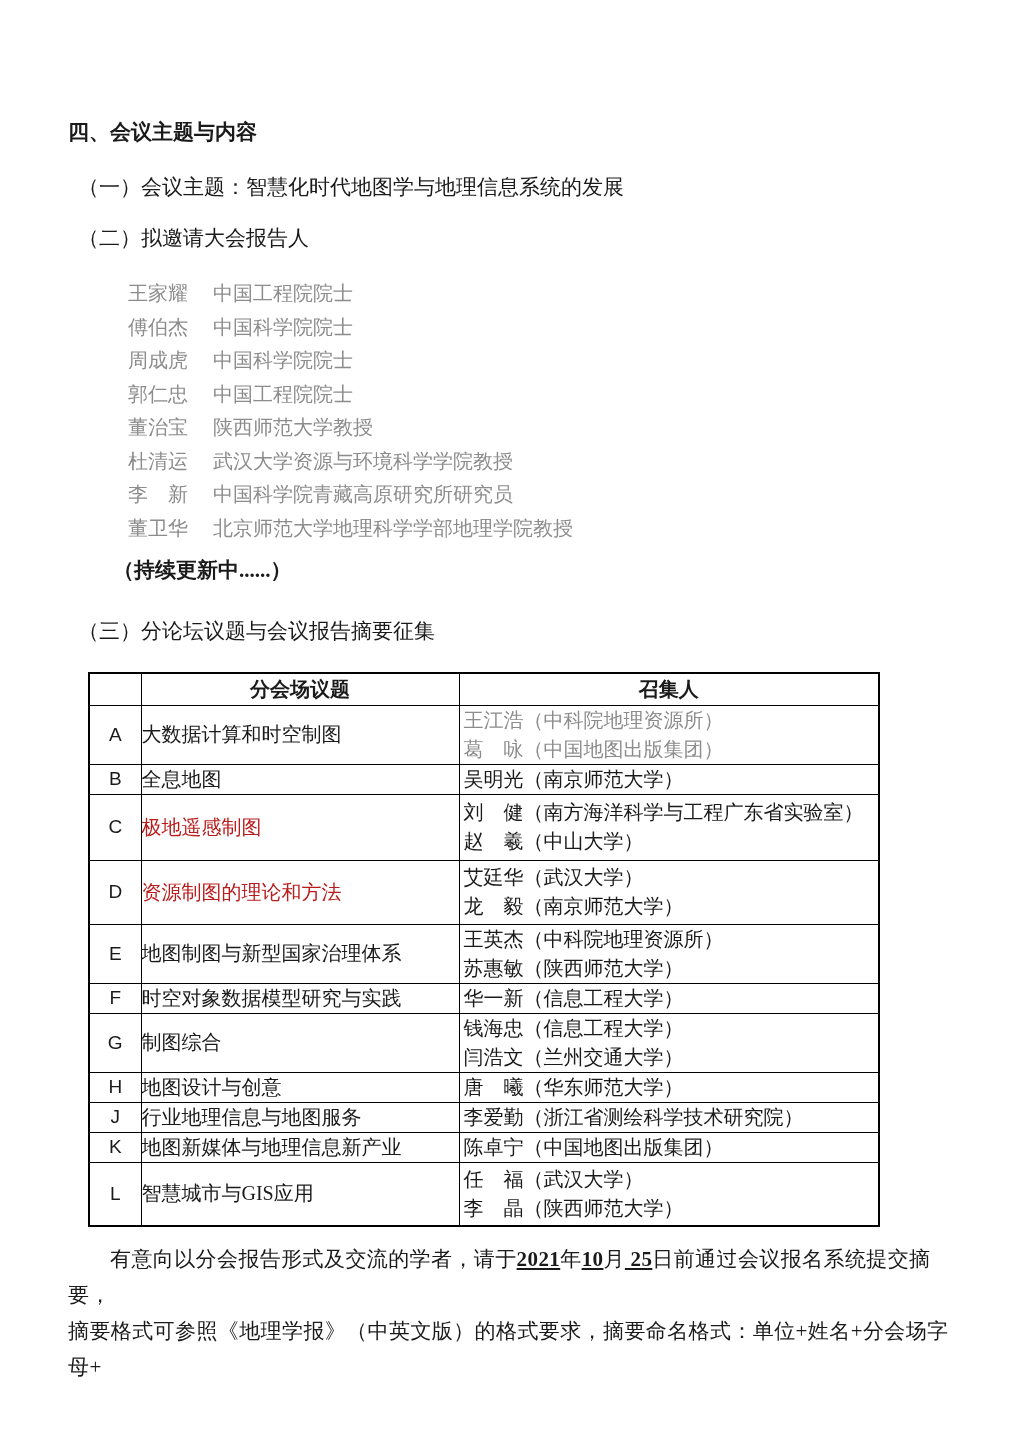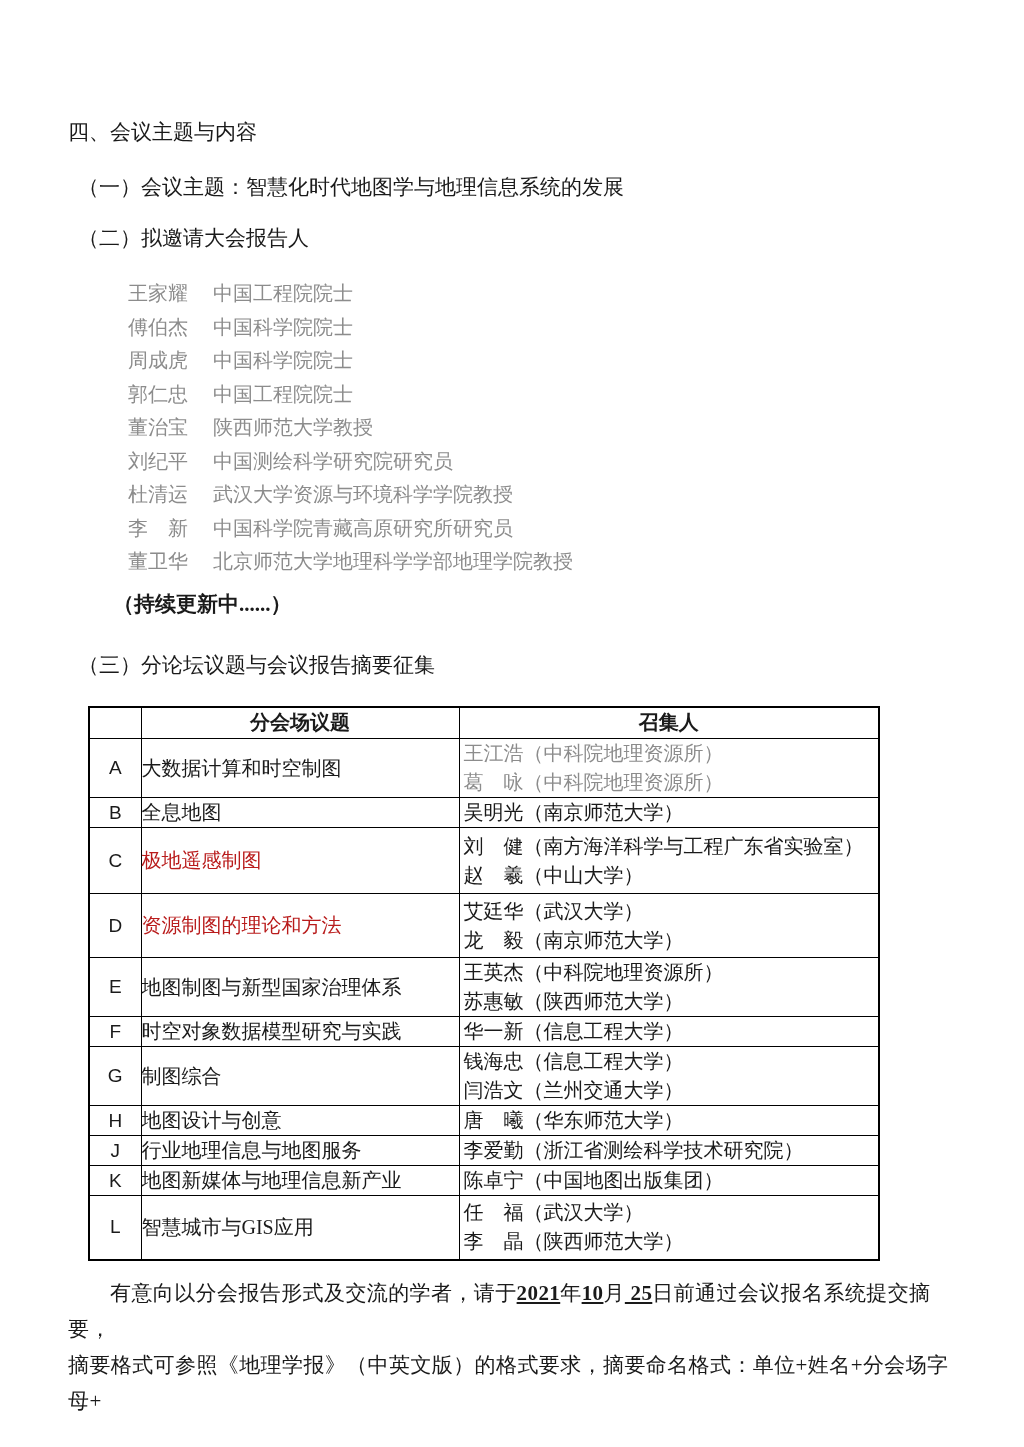--- a/index.html
+++ b/index.html
@@ -7,21 +7,21 @@
   .page {
     position:relative;
     width:1024px; height:1447px;
     background:#ffffff;
     overflow:hidden;
     font-family:"Liberation Serif","DejaVu Serif",serif;
     color:#1a1a1a;
   }
   .content { padding:118px 70px 0 68px; }
 
-  .h-main { font-size:21px; font-weight:normal; line-height:29px; }
+  .h-main { font-size:21px; font-weight:bold; line-height:29px; }
   .h-sub  { font-size:21px; font-weight:normal; line-height:29px; padding-left:10px; }
   .h-sub1 { margin-top:26px; }
   .h-sub2 { margin-top:22px; }
   .h-sub3 { margin-top:32px; }
 
   .speakers { margin-top:24px; margin-left:60px; }
   .speaker-row { display:flex; line-height:33.5px; font-size:20px; color:#8c8c8c; }
   .speaker-name { width:85px; }
   .speaker-aff  { }
 
@@ -79,24 +79,20 @@
       </div>
       <div class="speaker-row">
         <span class="speaker-name">郭仁忠</span>
         <span class="speaker-aff">中国工程院院士</span>
       </div>
       <div class="speaker-row">
         <span class="speaker-name">董治宝</span>
         <span class="speaker-aff">陕西师范大学教授</span>
       </div>
       <div class="speaker-row">
-        <span class="speaker-name">刘纪平</span>
-        <span class="speaker-aff">中国测绘科学研究院研究员</span>
-      </div>
-      <div class="speaker-row">
         <span class="speaker-name">杜清运</span>
         <span class="speaker-aff">武汉大学资源与环境科学学院教授</span>
       </div>
       <div class="speaker-row">
         <span class="speaker-name">李　新</span>
         <span class="speaker-aff">中国科学院青藏高原研究所研究员</span>
       </div>
       <div class="speaker-row">
         <span class="speaker-name">董卫华</span>
         <span class="speaker-aff">北京师范大学地理科学学部地理学院教授</span>
@@ -117,21 +113,21 @@
           <tr>
         <th></th>
         <th>分会场议题</th>
         <th>召集人</th>
       </tr>
       <tr class="rh-58">
         <td class="cell-id">A</td>
         <td class="cell-topic">大数据计算和时空制图</td>
         <td class="cell-conv">
           <div class="conv-line muted">王江浩（中科院地理资源所）</div>
-          <div class="conv-line muted">葛　咏（中科院地理资源所）</div>
+          <div class="conv-line muted">葛　咏（中国地图出版集团）</div>
         </td>
       </tr>
       <tr class="rh-26">
         <td class="cell-id">B</td>
         <td class="cell-topic">全息地图</td>
         <td class="cell-conv">
           <div class="conv-line">吴明光（南京师范大学）</div>
         </td>
       </tr>
       <tr class="rh-66">

